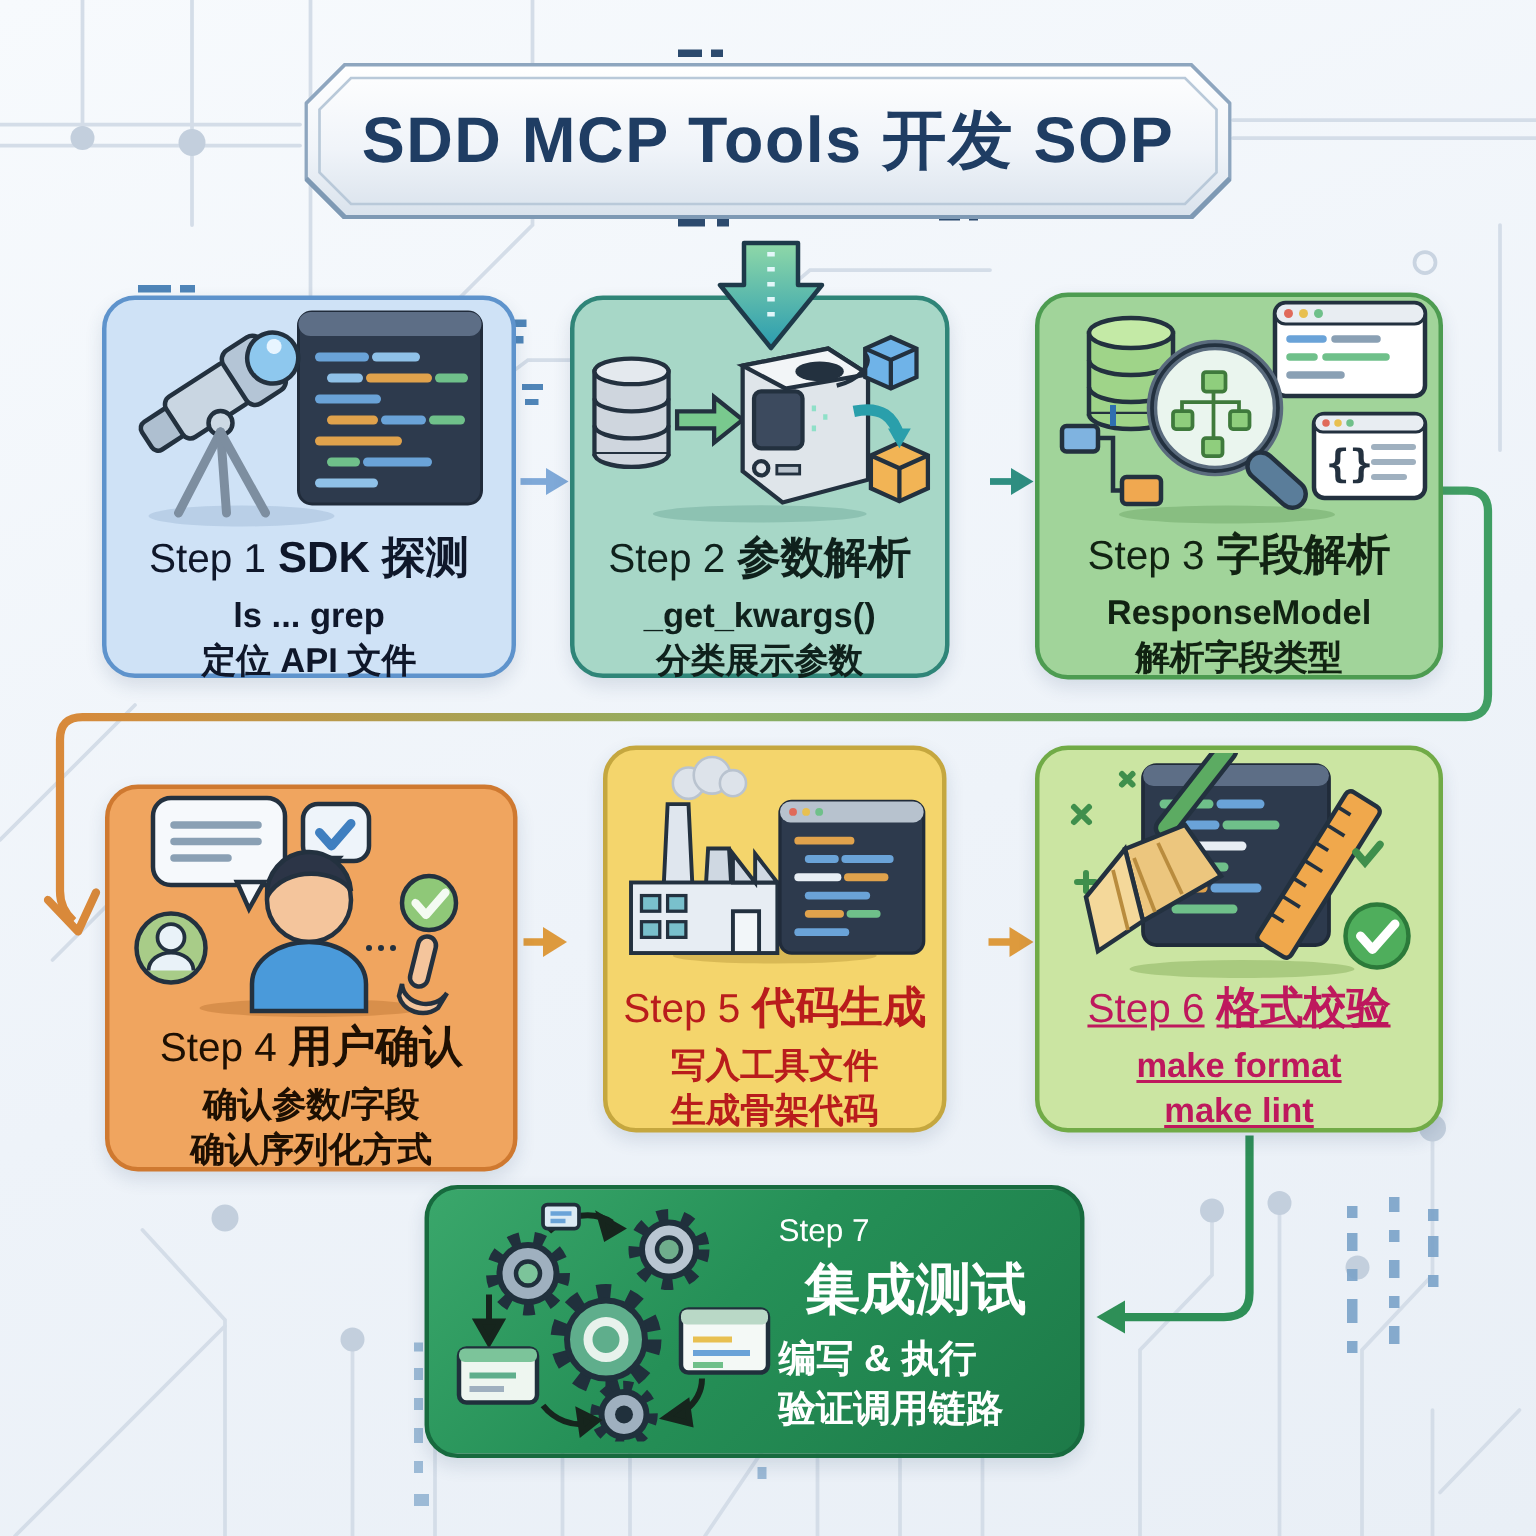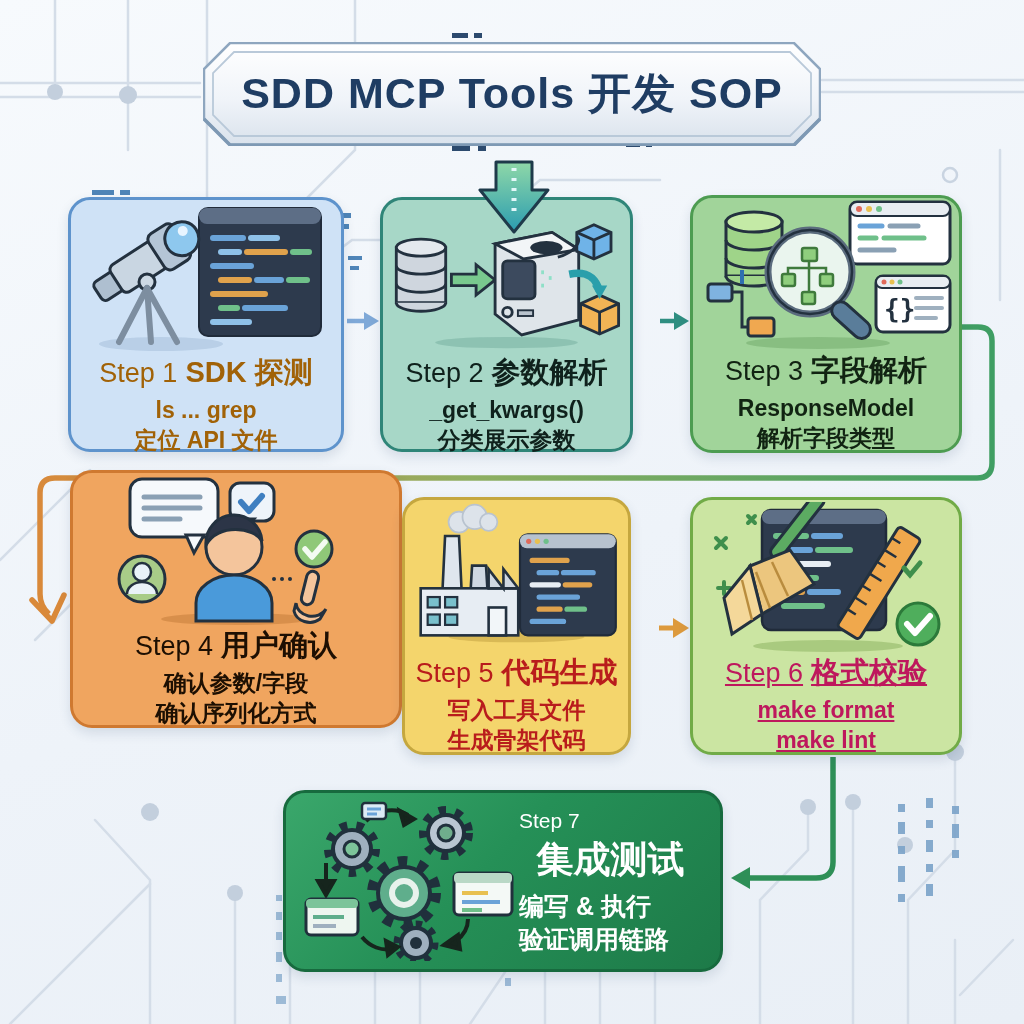--- a/index.html
+++ b/index.html
@@ -236,21 +236,21 @@
       <line x1="659" y1="628" x2="676" y2="628" stroke="#dd9a3d" stroke-width="5"></line>
       <polygon points="689,628 673,618 673,638" fill="#dd9a3d"></polygon>
     </g>
 
     <g>
       <path d="M833 757 V862 Q833 878 816 878 H746" fill="none" stroke="#2e8f57" stroke-width="5.5"></path>
       <polygon points="731,878 750,867 750,889" fill="#2e8f57"></polygon>
     </g>
   </svg>
 
-  <div class="step-box" style="left: 68px; top: 197px; width: 276px; height: 255px; background-color: rgb(207, 226, 246); border-color: rgb(94, 147, 204); color: #a16207;">
+  <div class="step-box" style="left: 68px; top: 197px; width: 276px; height: 255px; background-color: rgb(207, 226, 246); border-color: rgb(94, 147, 204); color: #0f172a;">
     <div class="illus">
       <svg width="250" height="148" viewBox="0 0 250 148">
         <ellipse cx="80" cy="140" rx="62" ry="7" fill="#9db8d4" opacity="0.45"></ellipse>
 
         <g>
           <rect x="118" y="4" width="122" height="128" rx="9" fill="#2d3a4d" stroke="#202b3a" stroke-width="2"></rect>
           <rect x="118" y="4" width="122" height="16" rx="8" fill="#5d6e86"></rect>
           <g stroke-linecap="round" stroke-width="6">
             <line x1="132" y1="34" x2="162" y2="34" stroke="#6aa3d8"></line>
               <line x1="170" y1="34" x2="196" y2="34" stroke="#8fc1e8"></line>
@@ -416,21 +416,21 @@
         </g>
       </svg>
     </div>
     <div class="step-text">
       <div class="ln1"><span class="lbl">Step 3</span><span class="hd">字段解析</span></div>
       <div class="ln2">ResponseModel</div>
       <div class="ln2">解析字段类型</div>
     </div>
   </div>
 
-  <div class="step-box" style="left: 70px; top: 470px; width: 332px; height: 258px; background-color: rgb(240, 165, 95); border-color: rgb(207, 121, 48); color: rgb(29, 15, 2);">
+  <div class="step-box" style="left: 70px; top: 523px; width: 275px; height: 258px; background-color: rgb(240, 165, 95); border-color: rgb(207, 121, 48); color: rgb(29, 15, 2);">
     <div class="illus">
       <svg width="256" height="150" viewBox="0 0 256 150">
         <ellipse cx="128" cy="144" rx="75" ry="6" fill="#a35c1e" opacity="0.3"></ellipse>
 
         <g>
           <rect x="22" y="4" width="88" height="58" rx="12" fill="#f6f9fc" stroke="#23313f" stroke-width="3"></rect>
           <polygon points="78,60 96,60 86,78" fill="#f6f9fc" stroke="#23313f" stroke-width="3"></polygon>
           <g stroke="#8aa0b4" stroke-width="5" stroke-linecap="round">
             <line x1="36" y1="22" x2="92" y2="22"></line>
               <line x1="36" y1="33" x2="92" y2="33"></line>

